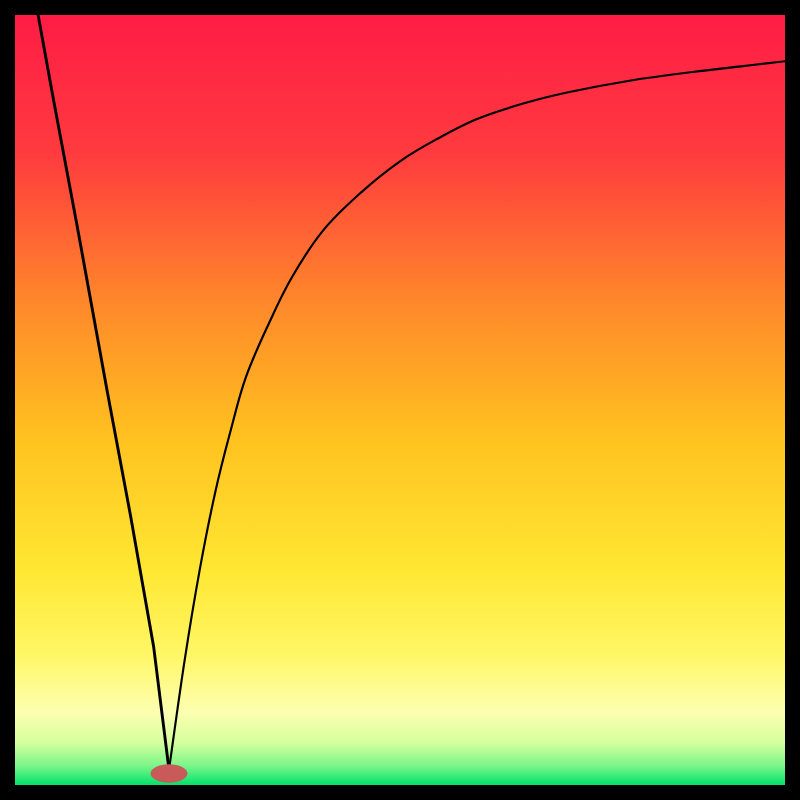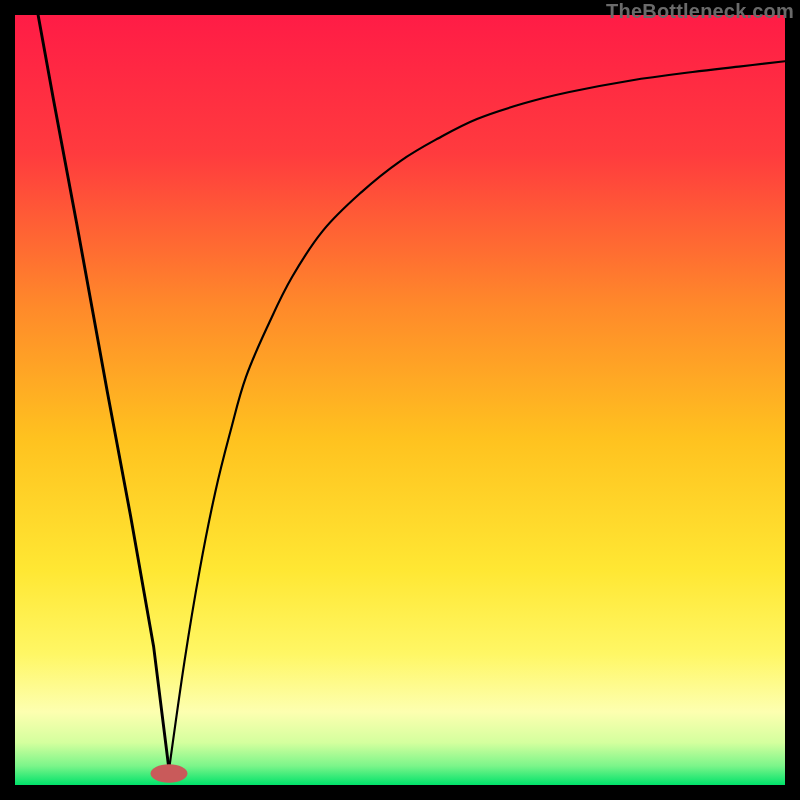--- a/index.html
+++ b/index.html
@@ -61,14 +61,13 @@
             <stop offset="97.5%" stop-color="#7cf58a"></stop>
             <stop offset="100%" stop-color="#00e26a"></stop>
           </linearGradient>
       </defs>
       <rect x="0" y="0" width="100" height="100" fill="url(#bg-grad)"></rect>
       <path id="left-path" fill="none" stroke-width="0.38" stroke-linecap="round" d="M3.000 0.000 L5.000 11.000 L8.000 27.000 L10.000 38.000 L12.000 49.000 L15.000 65.000 L18.000 82.000 L20.000 98.000" stroke="#000000"></path>
       <path id="right-path" fill="none" stroke-width="0.28" stroke-linecap="round" d="M20.000 98.000 C20.360 95.480, 21.280 88.680, 22.000 84.000 C22.720 79.320, 23.280 75.960, 24.000 72.000 C24.720 68.040, 25.280 65.240, 26.000 62.000 C26.720 58.760, 27.280 56.700, 28.000 54.000 C28.720 51.300, 29.100 49.520, 30.000 47.000 C30.900 44.480, 31.920 42.340, 33.000 40.000 C34.080 37.660, 34.740 36.160, 36.000 34.000 C37.260 31.840, 38.380 29.980, 40.000 28.000 C41.620 26.020, 43.200 24.620, 45.000 23.000 C46.800 21.380, 48.200 20.260, 50.000 19.000 C51.800 17.740, 53.200 16.990, 55.000 16.000 C56.800 15.010, 58.020 14.310, 60.000 13.500 C61.980 12.690, 63.840 12.130, 66.000 11.500 C68.160 10.870, 69.480 10.540, 72.000 10.000 C74.520 9.460, 77.120 8.968, 80.000 8.500 C82.880 8.032, 85.480 7.724, 88.000 7.400 C90.520 7.076, 91.840 6.952, 94.000 6.700 C96.160 6.448, 98.920 6.126, 100.000 6.000" stroke="#000000"></path>
       <ellipse id="min-marker" cx="20.000" cy="98.500" rx="2.4" ry="1.2" fill="#c95a5a"></ellipse>
     </svg>
   </div>
-  <div class="attribution">TheBottleneck.com</div>
 </div>
 
 </body></html>

